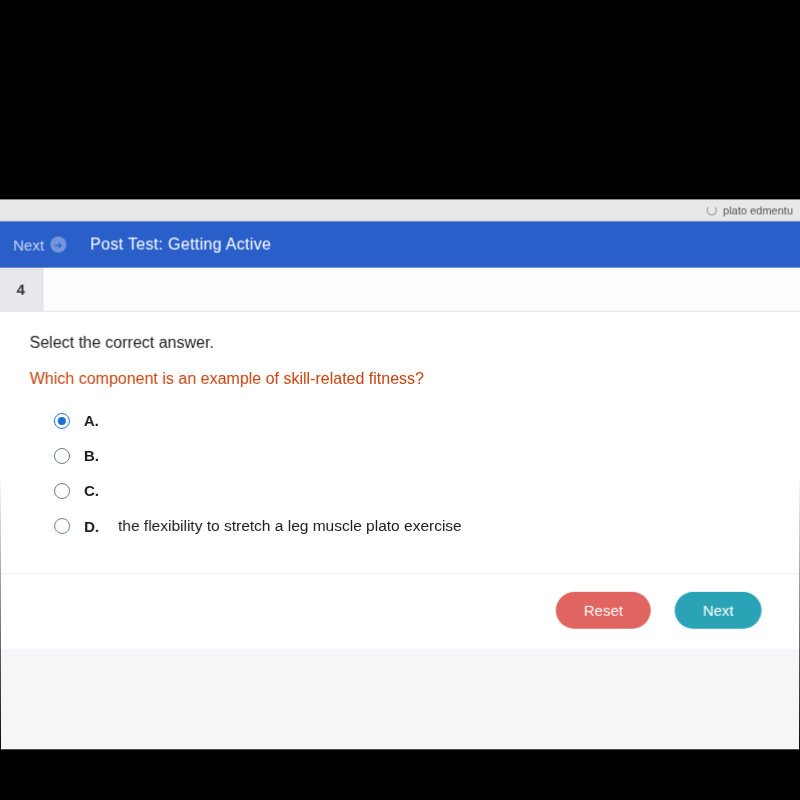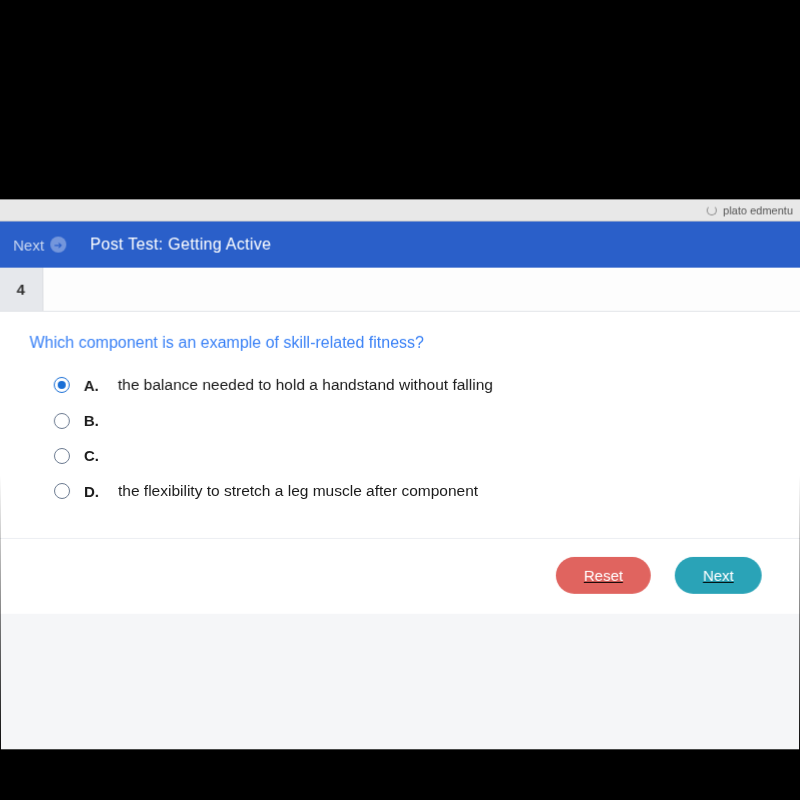--- a/index.html
+++ b/index.html
@@ -90,21 +90,21 @@
       color: #1f2a3a;
     }
     .instruction {
       font-size: 16px;
       margin-bottom: 18px;
       color: #222;
     }
     .prompt {
       font-size: 16px;
       margin-bottom: 24px;
-      color: #3b82f6;
+      color: #c2410c;
     }
     .options {
       padding-left: 24px;
     }
     .option-row {
       display: flex;
       align-items: center;
       gap: 14px;
       margin-bottom: 18px;
       cursor: pointer;
@@ -135,21 +135,20 @@
       font-size: 15.5px;
       color: #1a1a1a;
     }
     .footer {
       display: flex;
       justify-content: flex-end;
       gap: 24px;
       padding: 18px 38px 20px 8px;
       background: #fff;
       border-top: 1px solid #eceef2;
-      text-decoration: underline;
     }
     .pill-btn {
       border: none;
       border-radius: 999px;
       padding: 10px 28px;
       font-size: 15px;
       color: #fff;
       cursor: pointer;
       font-family: inherit;
     }
@@ -172,40 +171,40 @@
       <span class="arrow-circle">➔</span>
     </div>
     <div class="test-title">Post Test: Getting Active</div>
   </div>
 
   <div class="question-bar">
     <div class="question-num">4</div>
   </div>
 
   <div class="content">
+    <p class="instruction">Select the correct answer.</p>
     <p class="prompt">Which component is an example of skill-related fitness?</p>
 
     <div class="options">
       <div class="option-row">
         <span class="radio selected"></span>
         <span class="option-letter">A.</span>
-        <span class="option-text">the balance needed to hold a handstand without falling</span>
       </div>
       <div class="option-row">
         <span class="radio"></span>
         <span class="option-letter">B.</span>
       </div>
       <div class="option-row">
         <span class="radio"></span>
         <span class="option-letter">C.</span>
       </div>
       <div class="option-row">
         <span class="radio"></span>
         <span class="option-letter">D.</span>
-        <span class="option-text">the flexibility to stretch a leg muscle after component</span>
+        <span class="option-text">the flexibility to stretch a leg muscle plato exercise</span>
       </div>
     </div>
   </div>
 
   <div class="footer">
     <button class="pill-btn btn-reset">Reset</button>
     <button class="pill-btn btn-next">Next</button>
   </div>
 
 </div>

